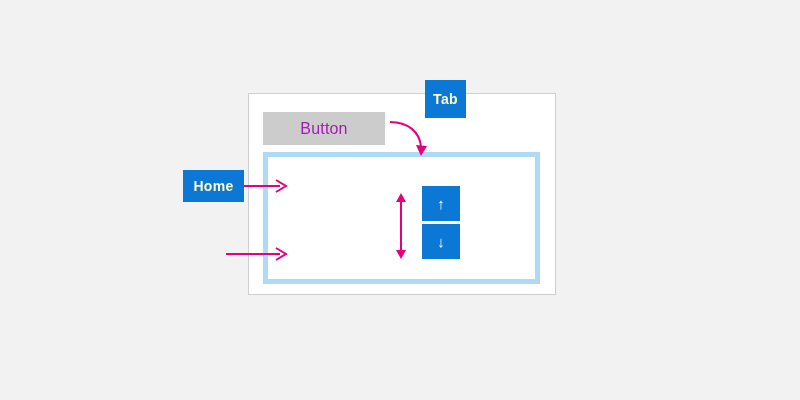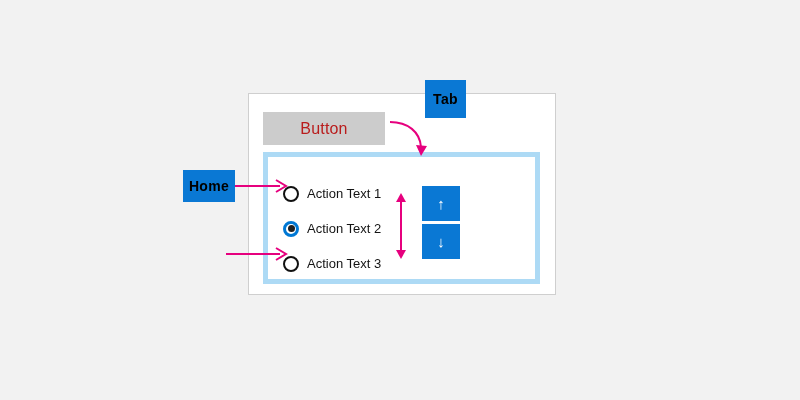--- a/index.html
+++ b/index.html
@@ -41,21 +41,21 @@
     width: 122px;
     height: 33px;
     background: #cccccc;
     display: flex;
     align-items: center;
     justify-content: center;
     box-sizing: border-box;
   }
   .gray-button-label {
     font-size: 16px;
-    color: #b91c1c;
+    color: #a21caf;
     letter-spacing: 0.2px;
   }
 
   
   .radio-container {
     position: absolute;
     left: 263px;
     top: 152px;
     width: 277px;
     height: 132px;
@@ -152,31 +152,31 @@
     left: 388px;
     top: 118px;
     width: 44px;
     height: 40px;
   }
 
   
   .key-chip {
     position: absolute;
     background: #0a78d4;
-    color: #000000;
+    color: #fef9c3;
     display: flex;
     align-items: center;
     justify-content: center;
     font-size: 14px;
     font-weight: bold;
     letter-spacing: 0.3px;
     box-sizing: border-box;
   }
   .key-tab  { left: 425px; top: 80px;  width: 41px; height: 38px; }
-  .key-home { left: 183px; top: 170px; width: 52px; height: 32px; }
+  .key-home { left: 183px; top: 170px; width: 61px; height: 32px; }
   .key-end  { left: 183px; top: 238px; width: 52px; height: 32px; }
 
   
   .straight-arrow {
     position: absolute;
     width: 62px;
     height: 14px;
   }
   .arrow-home { left: 226px; top: 179px; }
   .arrow-end  { left: 226px; top: 247px; }
@@ -187,38 +187,20 @@
 <div class="stage">
 
   <div class="app-window"></div>
 
   <div class="gray-button">
     <span class="gray-button-label">Button</span>
   </div>
 
   <div class="radio-container"></div>
 
-  <div class="radio-group">
-
-    <div class="radio-row">
-      <span class="radio-mark off"></span>
-      <span class="radio-label">Action Text 1</span>
-    </div>
-
-    <div class="radio-row">
-      <span class="radio-mark on"></span>
-      <span class="radio-label">Action Text 2</span>
-    </div>
-
-    <div class="radio-row">
-      <span class="radio-mark off"></span>
-      <span class="radio-label">Action Text 3</span>
-    </div>
-
-  </div>
 
   <div class="spin-buttons">
     <div class="spin-button">
       <span class="spin-glyph">↑</span>
     </div>
     <div class="spin-button">
       <span class="spin-glyph">↓</span>
     </div>
   </div>
 

